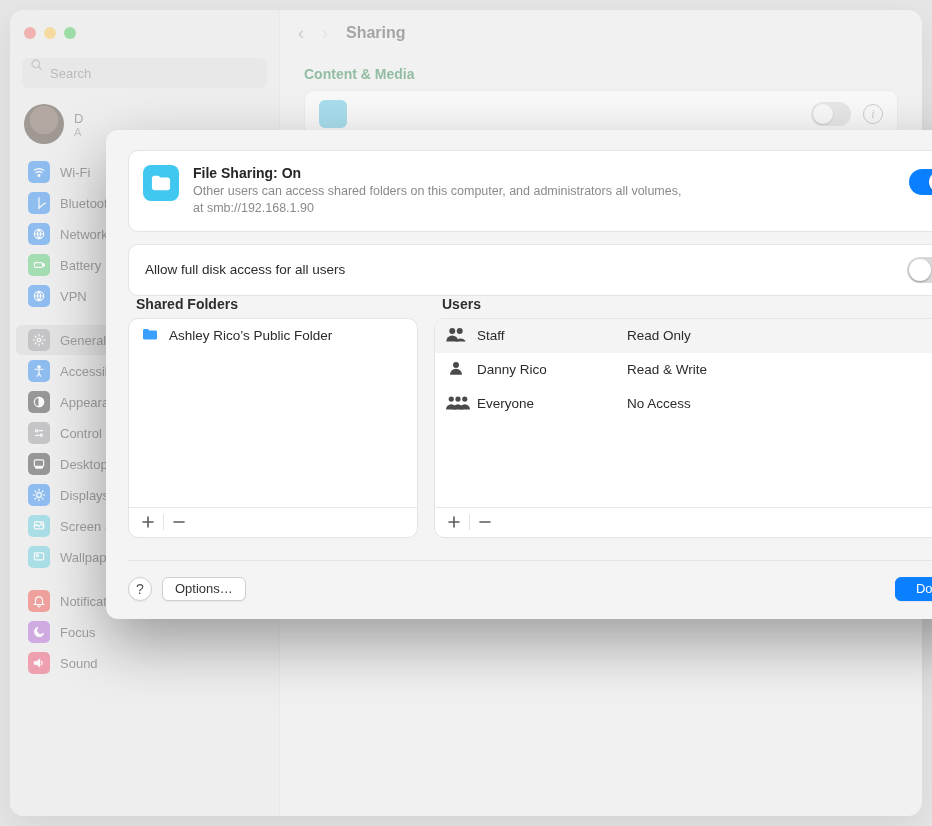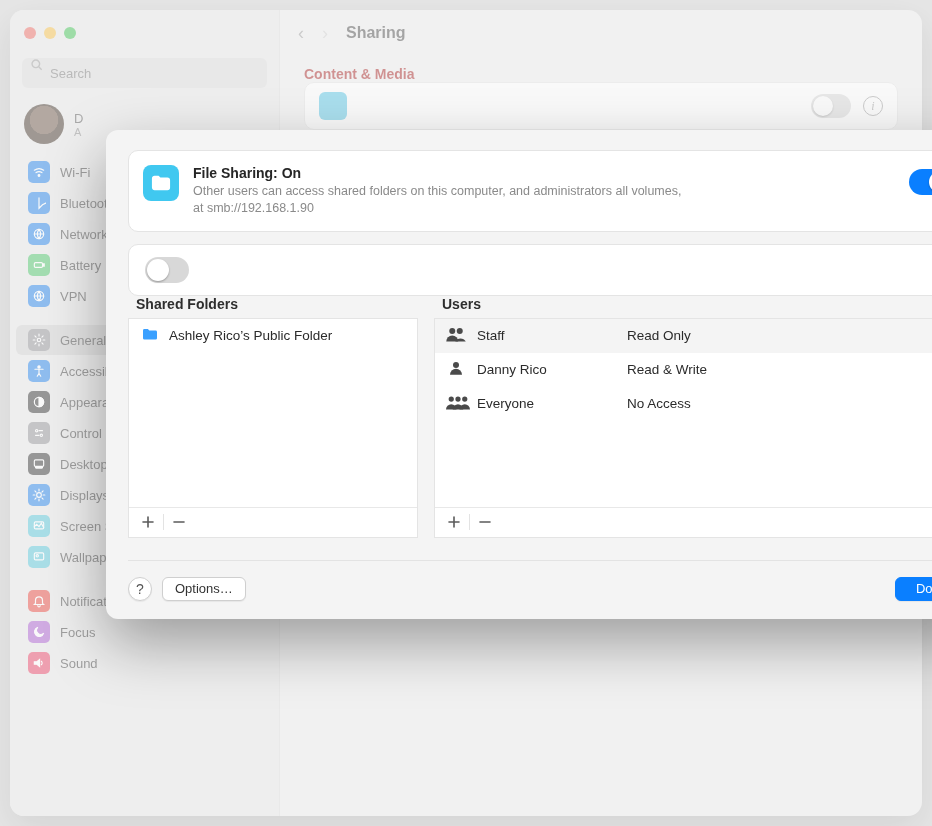--- a/index.html
+++ b/index.html
@@ -28,21 +28,21 @@
   .ni { width:22px; height:22px; border-radius:5px; display:flex; align-items:center; justify-content:center; color:#fff; font-size:12px; flex:0 0 auto;}
   .ni.blue{background:#0a7fff;} .ni.gray{background:#8e8e93;} .ni.green{background:#34c759;} .ni.black{background:#2a2a2a;}
   .ni.pink{background:#ff375f;} .ni.red{background:#ff3b30;} .ni.purple{background:#af52de;} .ni.teal{background:#40c8e0;}
 
   .content { flex:1; display:flex; flex-direction:column; }
   .header { height:46px; display:flex; align-items:center; padding:0 18px; gap:18px; }
   .chev { color:#9c9c9c; font-size:18px; }
   .header h1 { font-size:16px; font-weight:600; color:#484848; }
 
   .body { padding:0 24px 24px 24px; }
-  .section-title { font-size:14px; font-weight:600; color:#b91c1c; margin-top:10px; }
+  .section-title { font-size:14px; font-weight:600; color:#15803d; margin-top:10px; margin-bottom:8px; }
   .card { background:#ffffff; border-radius:10px; border:1px solid #e2e2e2; }
   .row { display:flex; align-items:center; height:46px; padding:0 14px; gap:12px; }
   .row + .row { border-top:1px solid #ececec; }
   .row .lab { font-size:13px; color:#3c3c3c; flex:1; }
   .row-ic { width:28px; height:28px; border-radius:6px; background:#dcdcdc; display:flex; align-items:center; justify-content:center; color:#777; }
   .toggle { width:40px; height:24px; border-radius:12px; background:#d8d8d8; position:relative; }
   .toggle::after{ content:''; position:absolute; width:20px; height:20px; border-radius:50%; background:#fff; top:2px; left:2px; box-shadow:0 1px 2px rgba(0,0,0,.3);}
   .toggle.on { background:#0a7fff; } .toggle.on::after{ left:18px; }
   .info { width:20px; height:20px; border:1.5px solid #9b9b9b; border-radius:50%; color:#9b9b9b; font-size:12px; font-style:italic; font-family:Georgia,serif; display:flex; align-items:center; justify-content:center; }
 
@@ -63,21 +63,21 @@
   .big-toggle::after{ content:''; position:absolute; width:22px; height:22px; border-radius:50%; background:#fff; top:2px; left:20px; box-shadow:0 1px 2px rgba(0,0,0,.3);}
   .big-toggle.off { background:#d8d8d8; } .big-toggle.off::after { left:2px; }
 
   .allow-row { display:flex; align-items:center; padding:12px 16px; }
   .allow-row .t { font-size:13.5px; color:#2a2a2a; flex:1; }
 
   .lists { display:flex; gap:16px; }
   .list-col { flex:1; display:flex; flex-direction:column; min-width:0;}
   .list-col.left { flex:0 0 290px; }
   .list-title { font-size:14px; font-weight:600; color:#2e2e2e; margin:0 4px 6px 8px; }
-  .list-box { background:#fff; border:1px solid #e4e4e4; border-radius:0; height:220px; display:flex; flex-direction:column; overflow:hidden;}
+  .list-box { background:#fff; border:1px solid #e4e4e4; border-radius:10px; height:220px; display:flex; flex-direction:column; overflow:hidden;}
   .list-body { flex:1; overflow:auto; }
   .folder-row { display:flex; align-items:center; gap:10px; height:34px; padding:0 12px; font-size:13.5px; color:#2b2b2b; }
   .folder-row.sel { background:#0a60ff; color:#fff; }
   .folder-row.sel .folder-ic path { fill:#fff; stroke:#fff; }
   .folder-ic { width:18px; height:14px; }
   .list-foot { height:30px; border-top:1px solid #e8e8e8; display:flex; align-items:center; padding:0 6px; gap:2px; }
   .lf-btn { width:26px; height:22px; display:flex; align-items:center; justify-content:center; color:#5b5b5b; border-radius:4px;}
   .lf-sep { width:1px; height:16px; background:#e3e3e3; }
 
   .user-row2 { display:flex; align-items:center; gap:10px; height:34px; padding:0 10px; font-size:13.5px; color:#2b2b2b; }
@@ -371,20 +371,21 @@
         <p>Other users can access shared folders on this computer, and administrators all volumes, at smb://192.168.1.90</p>
       </div>
       <div class="fs-toggle-wrap">
         <div class="big-toggle"></div>
       </div>
     </div>
   </div>
 
   <div class="panel" style="margin-top:12px">
     <div class="allow-row">
+      <div class="t">Allow full disk access for all users</div>
       <div class="big-toggle off"></div>
     </div>
   </div>
 
   <div class="lists">
 
     <div class="list-col left">
       <div class="list-title">Shared Folders</div>
       <div class="list-box">
         <div class="list-body" id="folders">

